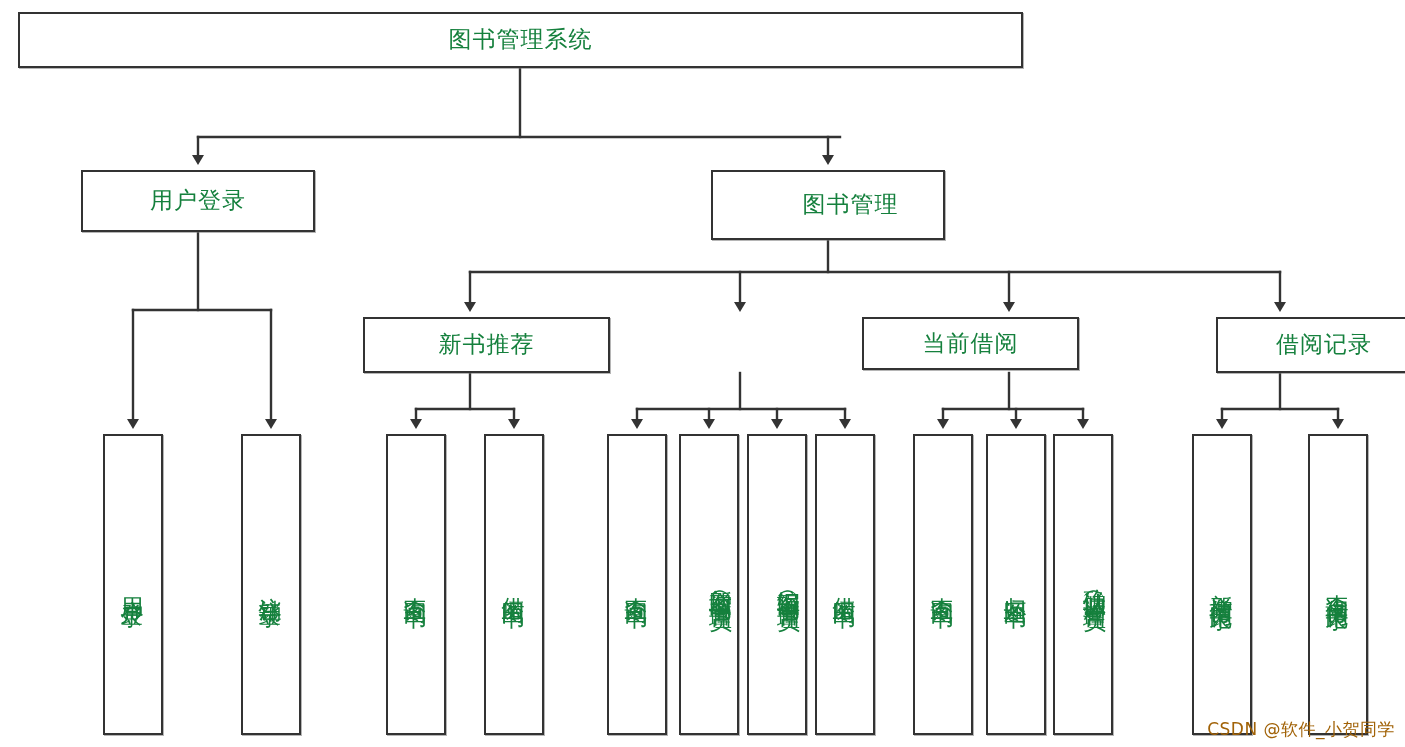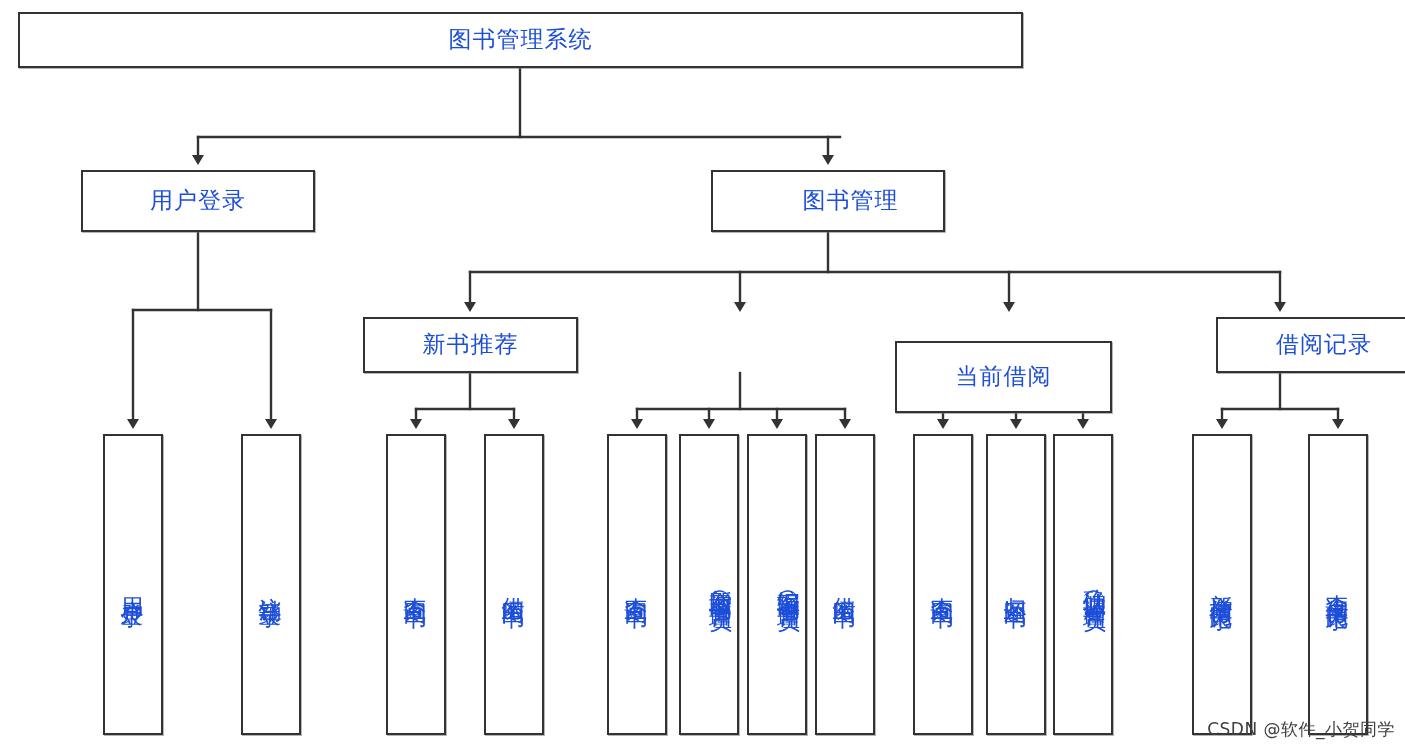--- a/index.html
+++ b/index.html
@@ -27,21 +27,21 @@
   }
   .node {
     position: absolute;
     box-sizing: border-box;
     background: #ffffff;
     border: 2px solid #333333;
     display: flex;
     align-items: center;
     justify-content: center;
     text-align: center;
-    color: #1d4ed8;
+    color: #15803d;
     box-shadow: 1px 1px 0 rgba(120,120,120,0.55);
   }
   .node.horiz {
     font-size: 23px;
     line-height: 1.2;
     letter-spacing: 1px;
   }
   .node.vert {
     writing-mode: vertical-rl;
     text-orientation: upright;
@@ -55,21 +55,21 @@
   .node.vert .vlabel {
     writing-mode: vertical-rl;
     text-orientation: upright;
     display: block;
   }
   .watermark {
     position: absolute;
     right: 10px;
     bottom: 6px;
     font-size: 17px;
-    color: #404040;
+    color: #a16207;
     letter-spacing: 0.5px;
     white-space: nowrap;
     font-family: "DejaVu Sans", "Liberation Sans", sans-serif;
   }
 </style>
 </head>
 <body>
 
 <div id="canvas">
 
@@ -124,28 +124,28 @@
     </g>
   </svg>
 
   <div class="node horiz" style="left:18px; top:12px; width:1005px; height:56px;">
     <span>图书管理系统</span>
   </div>
 
   <div class="node horiz" style="left:81px; top:170px; width:234px; height:62px;">
     <span>用户登录</span>
   </div>
-  <div class="node horiz" style="left:711px; top:170px; width:234px; height:62px;padding-left:45px;">
+  <div class="node horiz" style="left:711px; top:170px; width:234px; height:70px;padding-left:45px;">
     <span>图书管理</span>
   </div>
 
-  <div class="node horiz" style="left:363px; top:317px; width:215px; height:56px;">
+  <div class="node horiz" style="left:363px; top:317px; width:247px; height:56px;">
     <span>新书推荐</span>
   </div>
-  <div class="node horiz" style="left:895px; top:317px; width:217px; height:72px;margin-top:24px;">
+  <div class="node horiz" style="left:862px; top:317px; width:217px; height:53px;">
     <span>当前借阅</span>
   </div>
   <div class="node horiz" style="left:1216px; top:317px; width:216px; height:56px;">
     <span>借阅记录</span>
   </div>
 
   <div class="node vert" style="left:103px; top:434px; width:60px; height:301px; align-items:center;">
     <span class="vlabel">用户登录</span>
   </div>
   <div class="node vert" style="left:241px; top:434px; width:60px; height:301px; align-items:center;">

